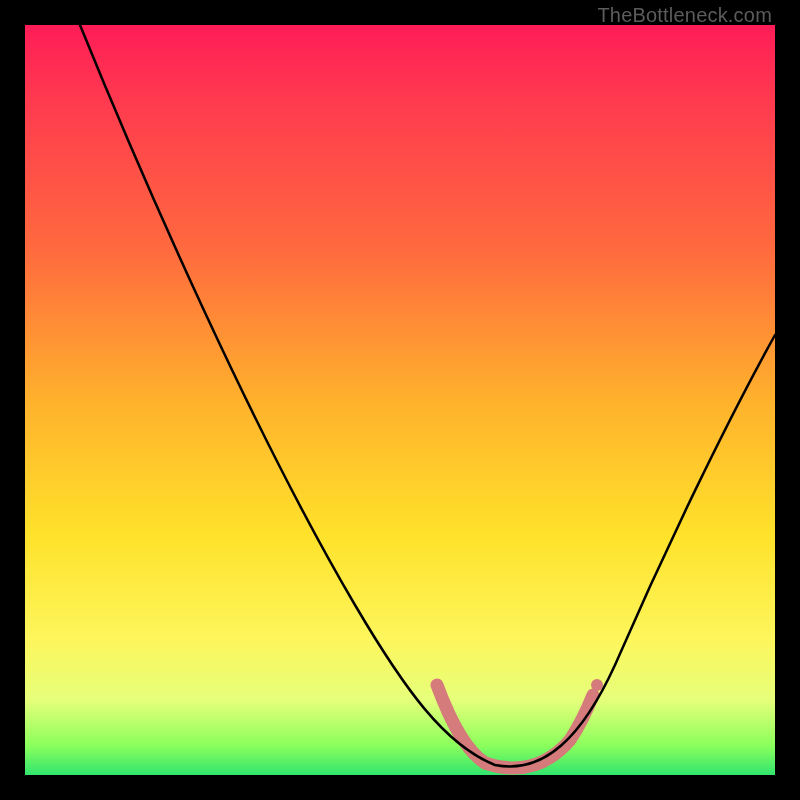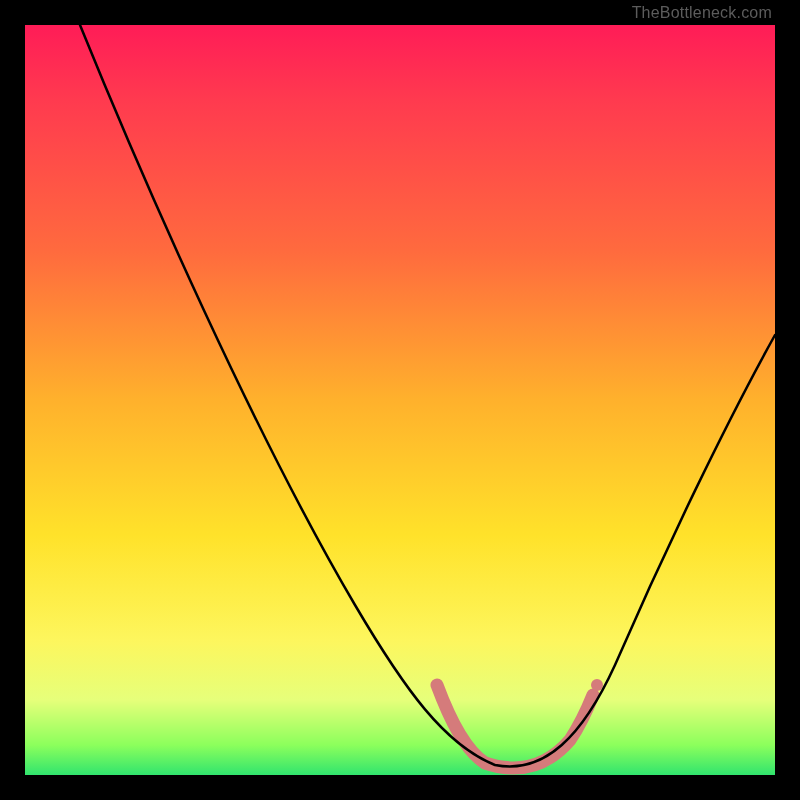--- a/index.html
+++ b/index.html
@@ -34,21 +34,21 @@
       #e6ff7a 90%,
       #8cff5c 96%,
       #31e46e 100%
     );
   }
   .brand {
     position: absolute;
     top: 4px;
     right: 28px;
     color: #5c5c5c;
-    font-size: 16px;
+    font-size: 20px;
     font-weight: 500;
     letter-spacing: 0.2px;
     user-select: none;
   }
   svg.curve {
     position: absolute;
     left: 0;
     top: 0;
     width: 750px;
     height: 750px;

